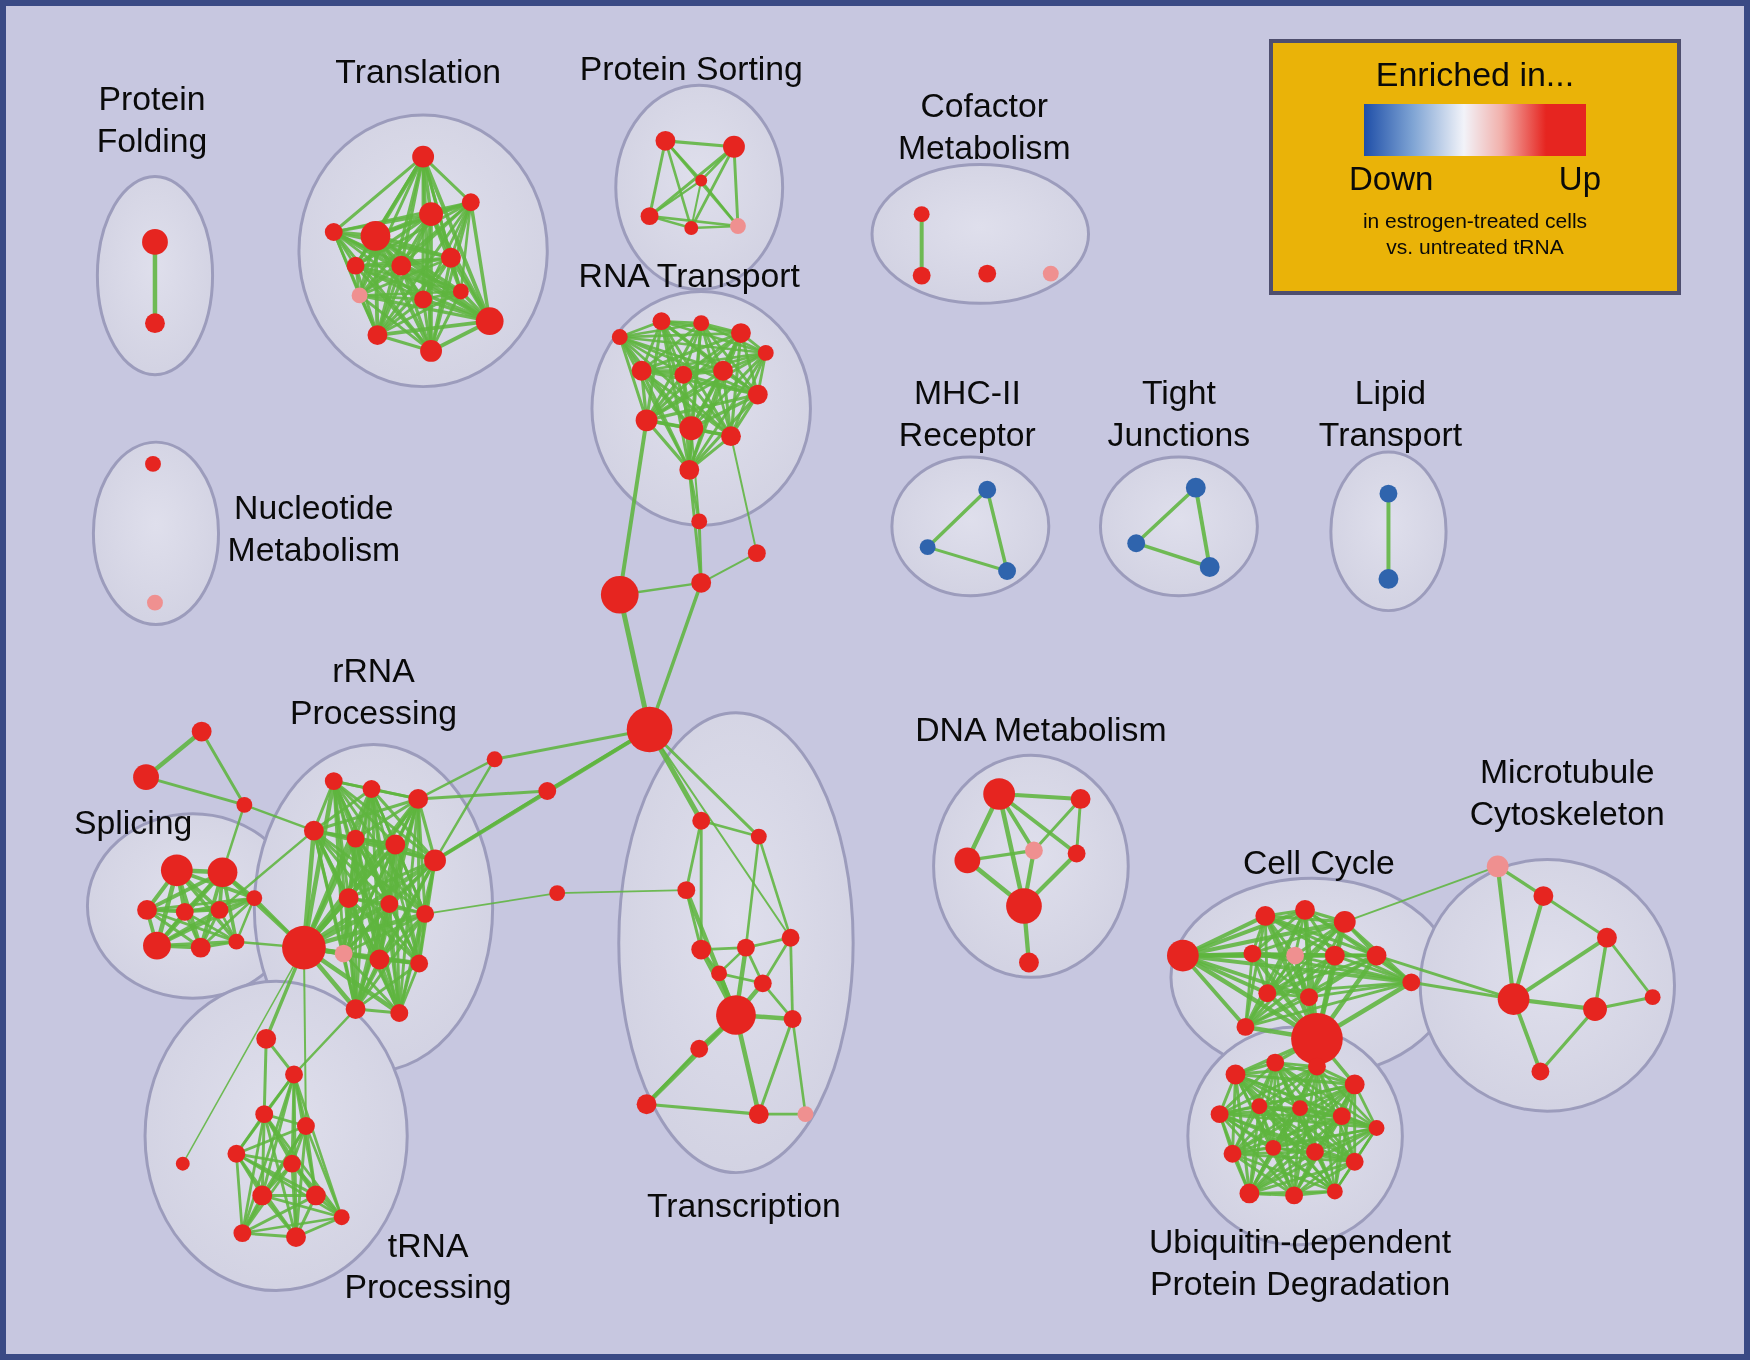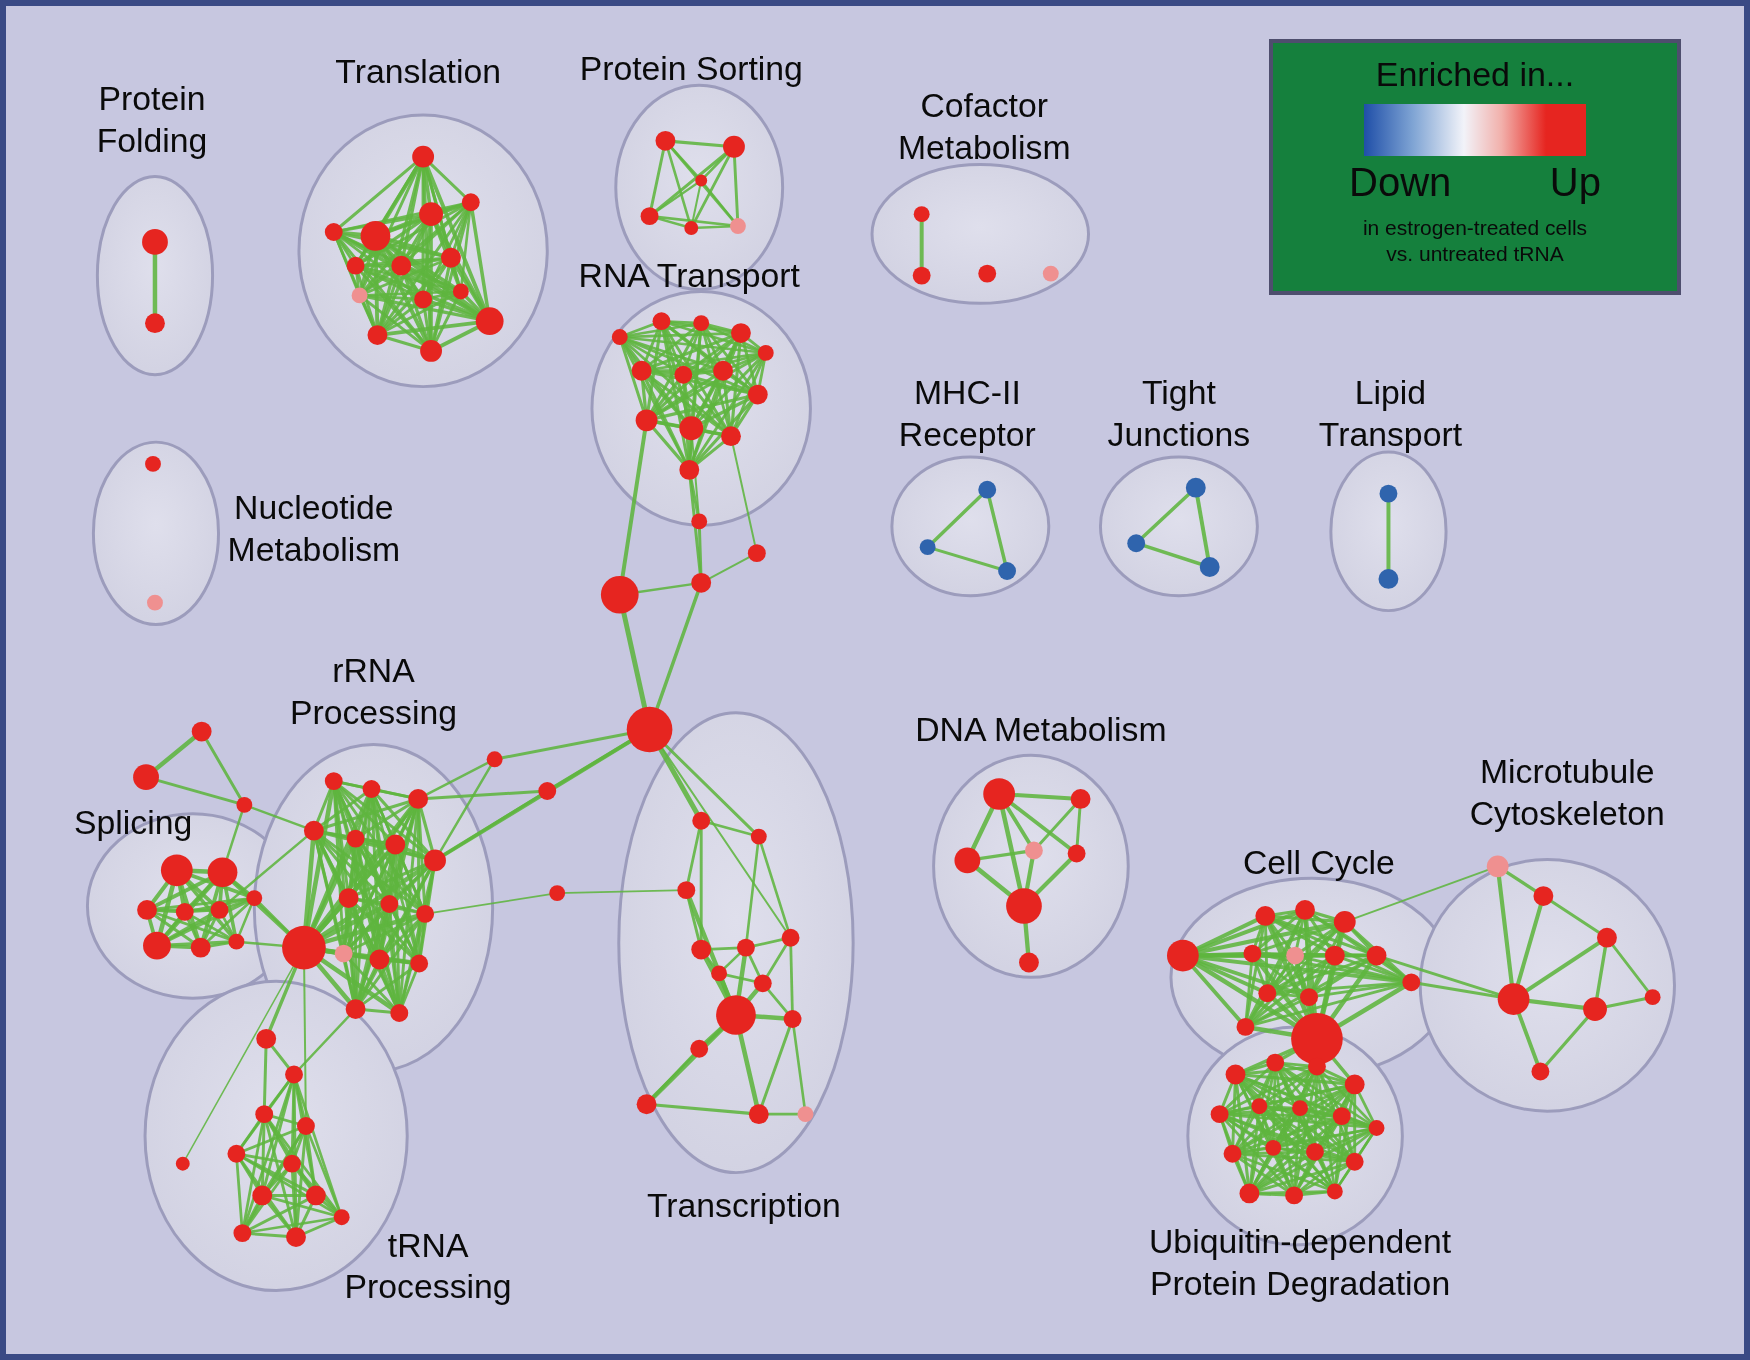--- a/index.html
+++ b/index.html
@@ -9,26 +9,26 @@
     box-sizing:border-box;
     border:6px solid #3a4a85;
     background:#c7c7e0;
     overflow:hidden;
     font-family:"Liberation Sans", sans-serif;
   }
   .figure svg{position:absolute;inset:0;width:100%;height:100%;}
   .clabel{font-family:"Liberation Sans", sans-serif;font-size:34px;fill:#0a0a0a;}
   .legend{
     position:absolute;left:1263px;top:33px;width:412px;height:256px;
-    box-sizing:border-box;border:4px solid #4e4e6e;background:#15803d;
+    box-sizing:border-box;border:4px solid #4e4e6e;background:#eab308;
     text-align:center;color:#0a0a0a;
   }
   .legend-title{font-size:34px;margin-top:12px;}
   .legend-bar{width:222px;height:52px;margin:10px auto 0 auto;}
-  .legend-updown{display:flex;justify-content:space-between;width:252px;margin:4px auto 0 auto;font-size:40px;}
+  .legend-updown{display:flex;justify-content:space-between;width:252px;margin:4px auto 0 auto;font-size:33px;}
   .legend-sub{font-size:21px;margin-top:10px;line-height:1.25;}
 </style>
 </head>
 <body>
 
 <div class="figure" style="background: rgb(199, 199, 224); border-color: rgb(58, 74, 133);">
   <svg viewBox="0 0 1750 1360" preserveAspectRatio="none" xmlns="http://www.w3.org/2000/svg">
     <defs>
       <radialGradient id="ellfill" cx="50%" cy="45%" r="70%">
         <stop offset="0%" stop-color="#dfdfec"></stop>

